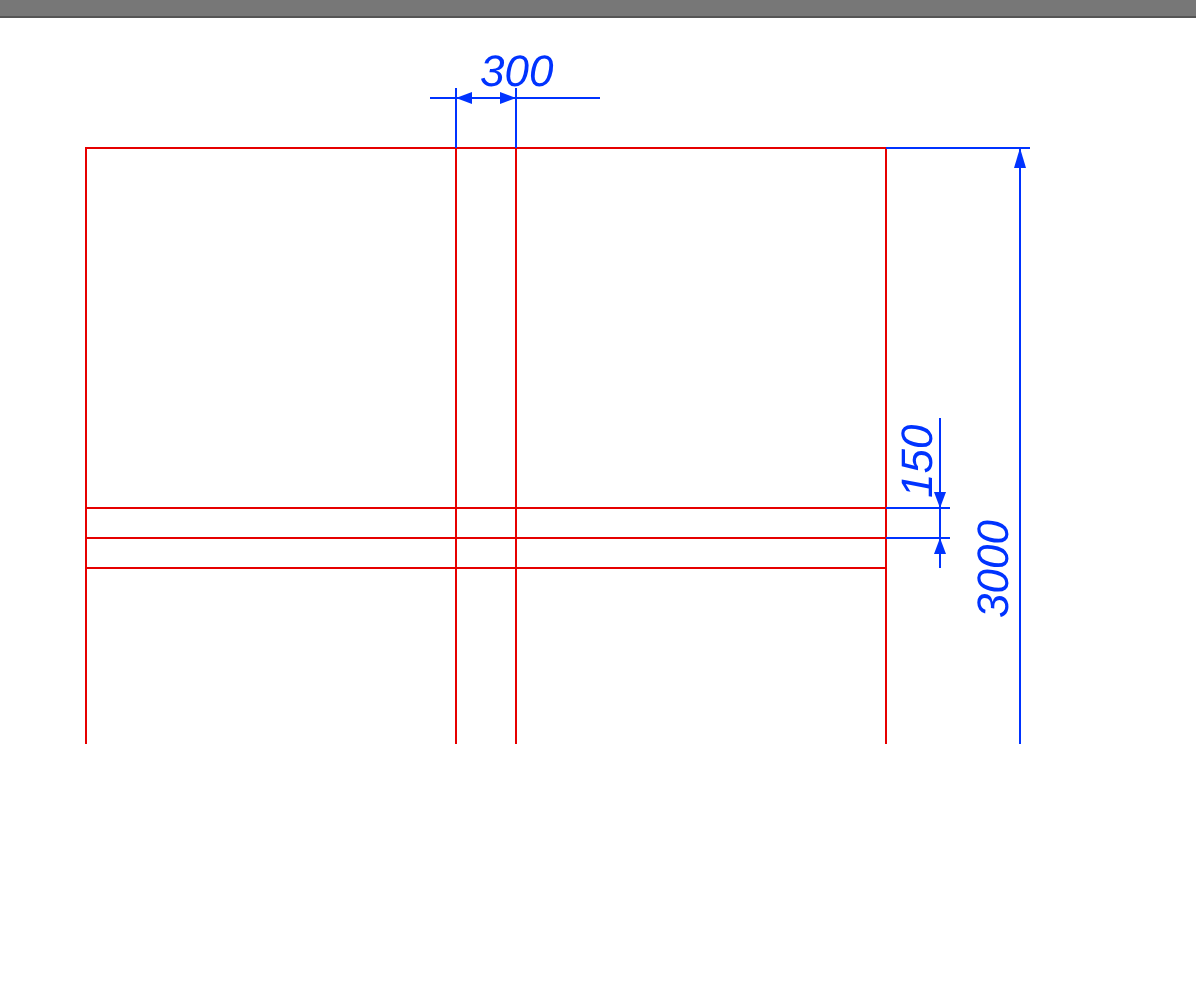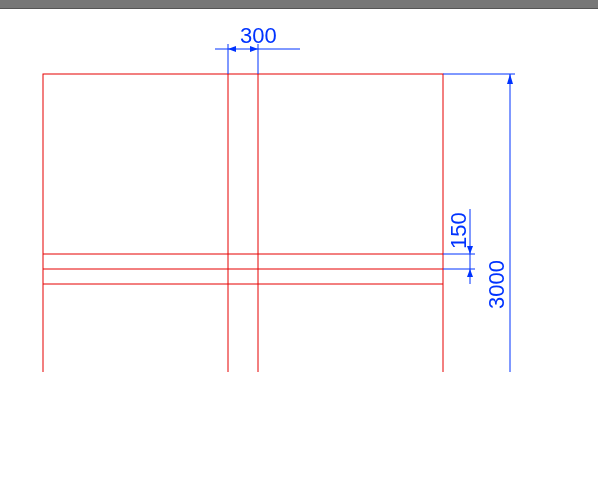--- a/index.html
+++ b/index.html
@@ -11,20 +11,21 @@
   .top-bar {
     height: 8px;
     background: #777;
     border-bottom: 1px solid #555;
   }
   .canvas {
     position: relative;
     width: 598px;
     height: 363px;
     background: #fff;
+    font-style: italic;
   }
   .line-red {
     stroke: #e60000;
     stroke-width: 1;
     fill: none;
   }
   .line-blue {
     stroke: #0033ff;
     stroke-width: 1;
     fill: none;

